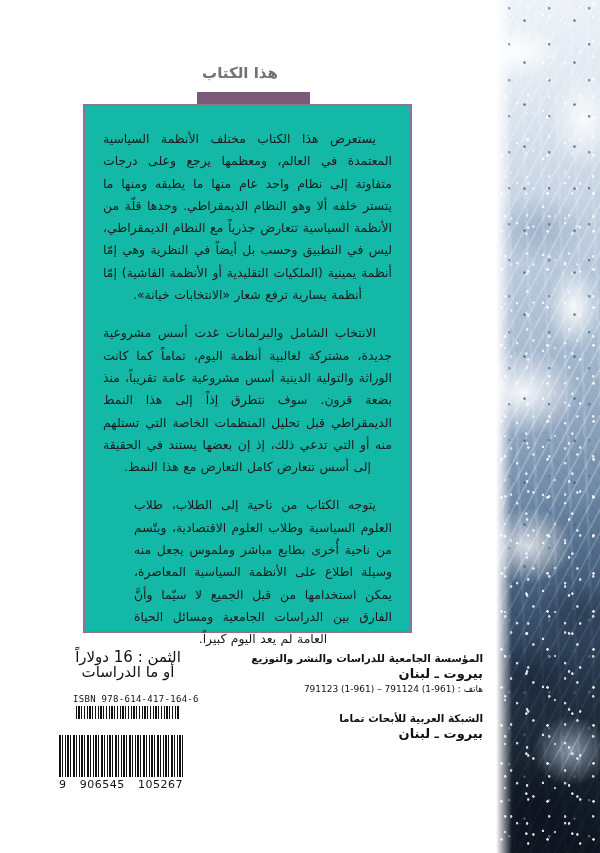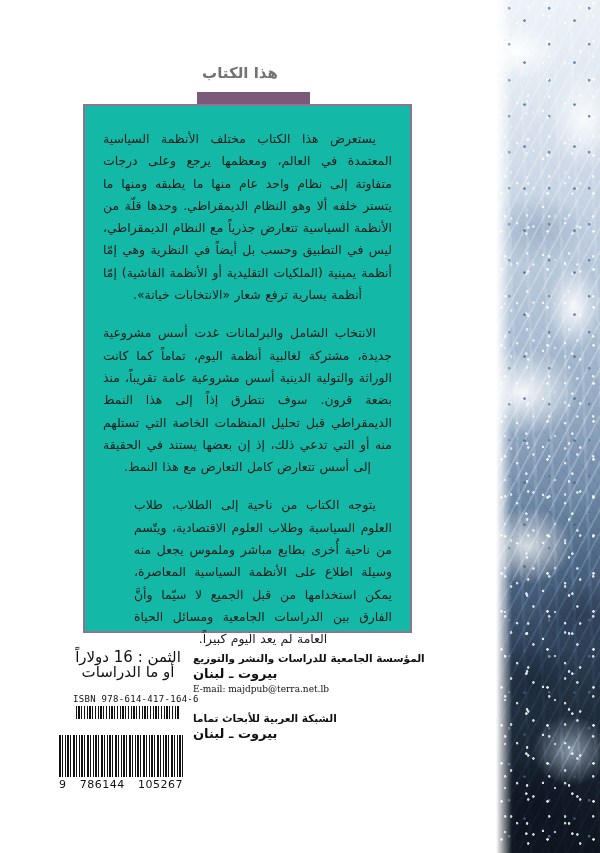--- a/index.html
+++ b/index.html
@@ -147,21 +147,21 @@
   }
   .ean-digits{
     display:flex;justify-content:space-between;
     font-family:"DejaVu Sans","Liberation Sans",sans-serif;
     font-size:11px;color:#111;direction:ltr;margin-top:1px;
     letter-spacing:.5px;
   }
 
   .pub-col{
     position:absolute;top:0;right:0;width:290px;
-    direction:rtl;text-align:left;
+    direction:rtl;text-align:right;
   }
   .pub-block{margin-bottom:14px;}
   .pub-name{
     font-size:10.5px;font-weight:bold;color:#111;line-height:16px;
   }
   .pub-city{
     font-size:13px;font-weight:bold;color:#111;line-height:16px;
   }
   .pub-tel{
     font-size:9px;color:#111;line-height:14px;
@@ -200,32 +200,32 @@
       <div class="price-line">الثمن : 16 دولاراً</div>
       <div class="price-line">أو ما الدراسات</div>
 
       <div class="isbn">ISBN 978-614-417-164-6</div>
       <div class="isbn-bars"></div>
 
       <div class="ean">
         <div class="ean-bars"></div>
         <div class="ean-digits">
           <span>9</span>
-          <span>786144</span>
+          <span>906545</span>
           <span>105267</span>
         </div>
       </div>
     </div>
 
     <div class="pub-col">
 
       <div class="pub-block">
         <div class="pub-name">المؤسسة الجامعية للدراسات والنشر والتوزيع</div>
         <div class="pub-city">بيروت ـ لبنان</div>
-        <div class="pub-mail">E-mail: majdpub@terra.net.lb</div>
+        <div class="pub-tel">هاتف : (961-1) 791124 – (961-1) 791123</div>
       </div>
 
       <div class="pub-block">
         <div class="pub-name">الشبكة العربية للأبحاث تماما</div>
         <div class="pub-city">بيروت ـ لبنان</div>
       </div>
 
     </div>
   </div>
 

